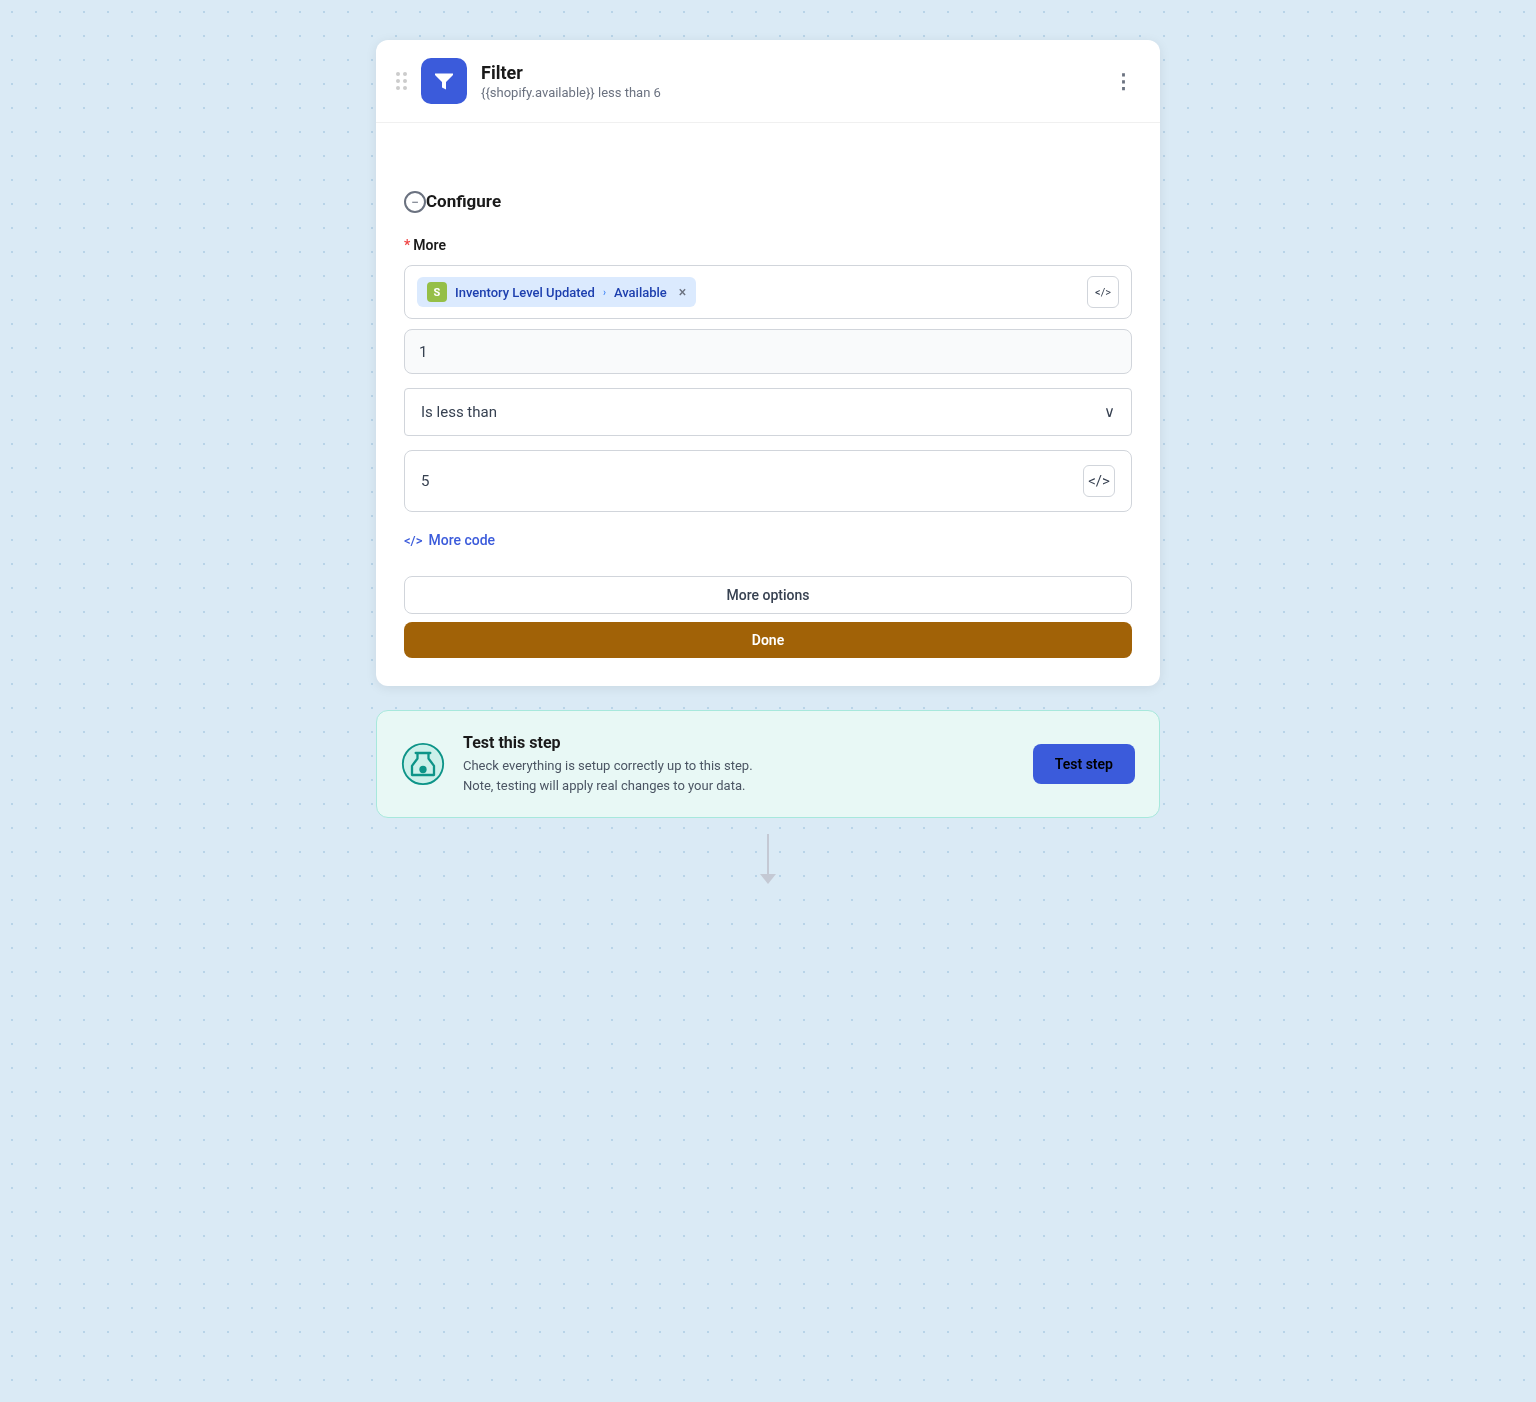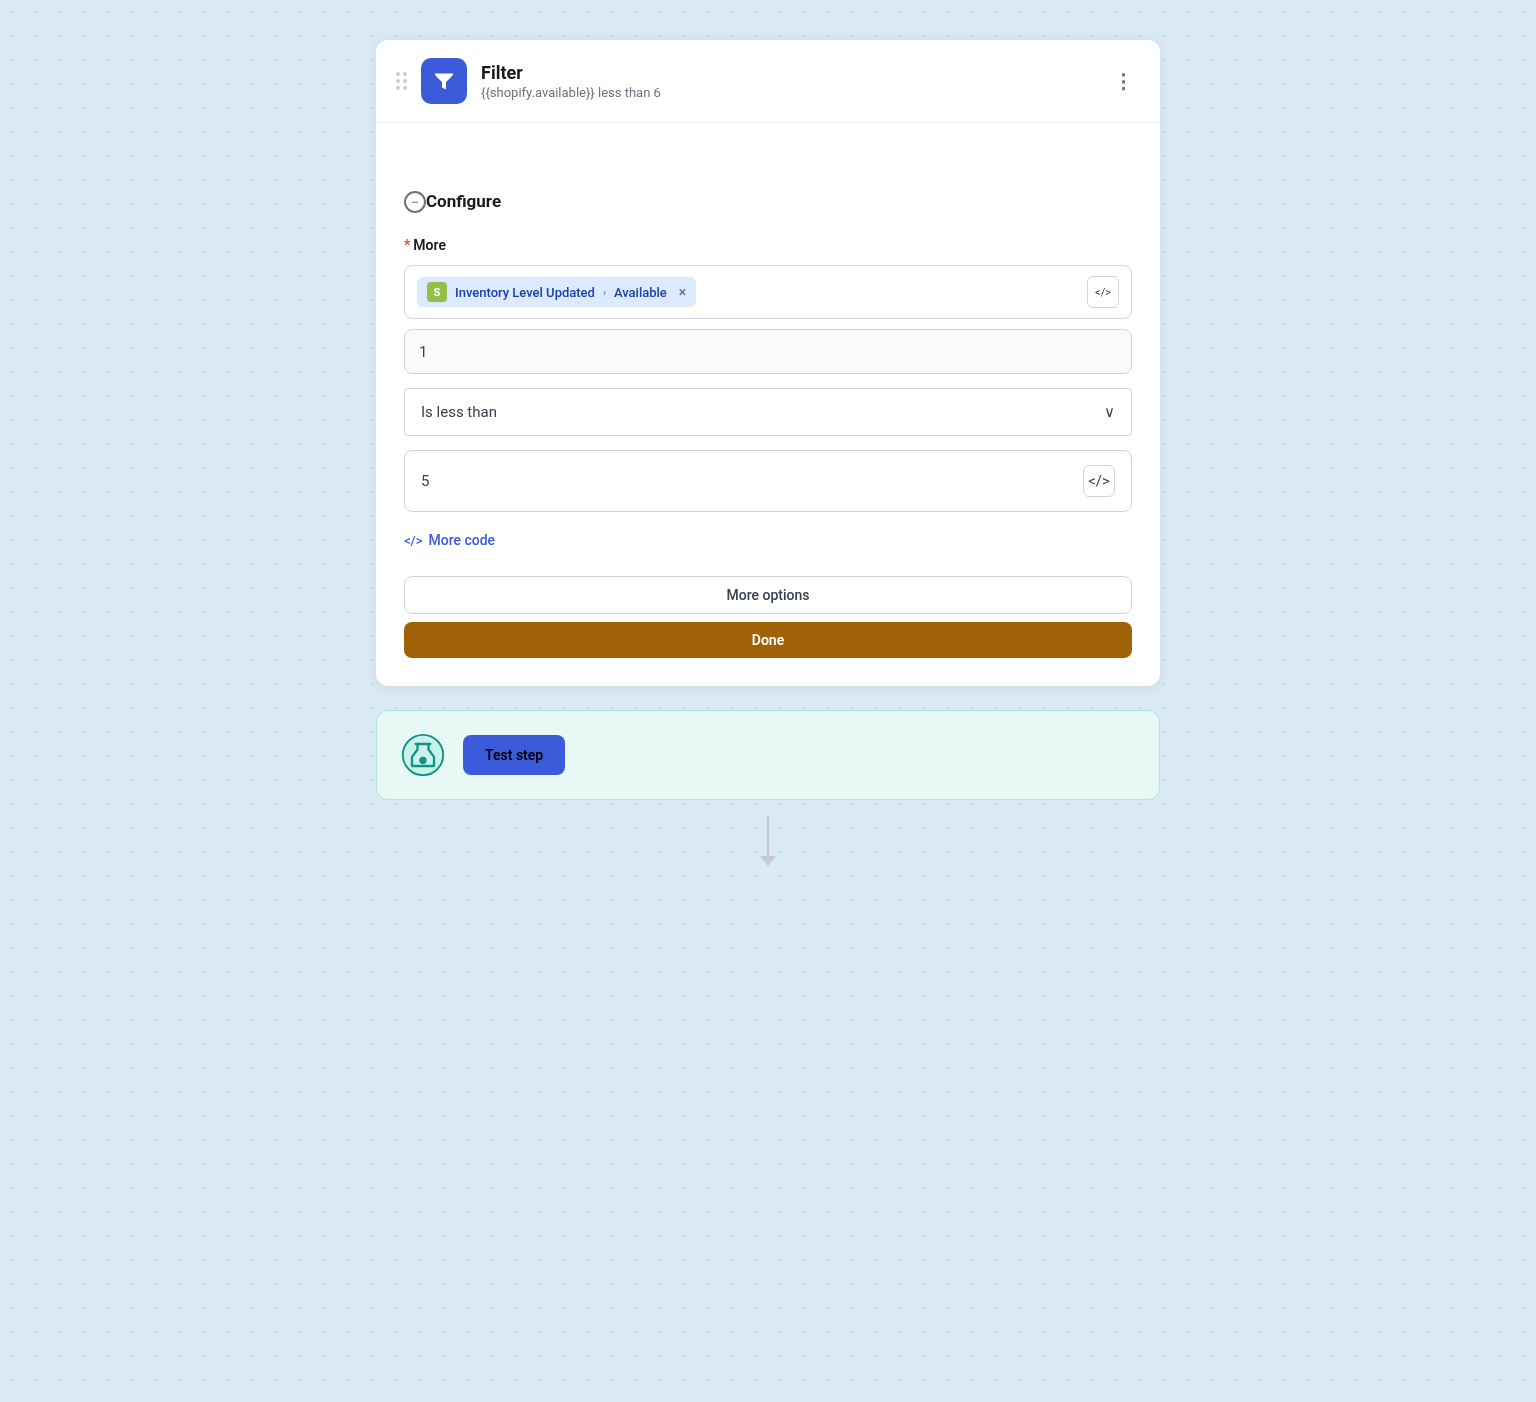--- a/index.html
+++ b/index.html
@@ -481,20 +481,27 @@
     </div>
   </div>
 
   <div class="test-step-card">
     <svg class="test-icon" viewBox="0 0 48 48" fill="none">
       <circle cx="24" cy="24" r="22" fill="#ccf0ea" stroke="#0d9488" stroke-width="2"></circle>
       <path d="M16 12h16M18 12v6l-6 8v10h24V26l-6-8V12" stroke="#0d9488" stroke-width="2.5" stroke-linecap="round" stroke-linejoin="round" fill="none"></path>
       <circle cx="24" cy="30" r="4" fill="#0d9488"></circle>
     </svg>
 
+    <div class="test-text">
+      <div class="test-title">Test this step</div>
+      <div class="test-description">
+        Check everything is setup correctly up to this step.<br>
+        Note, testing will apply real changes to your data.
+      </div>
+    </div>
 
     <button class="btn-test-step">Test step</button>
   </div>
 
   <div class="arrow-connector">
     <div class="arrow-line"></div>
     <div class="arrow-head"></div>
   </div>
 </div>
 

